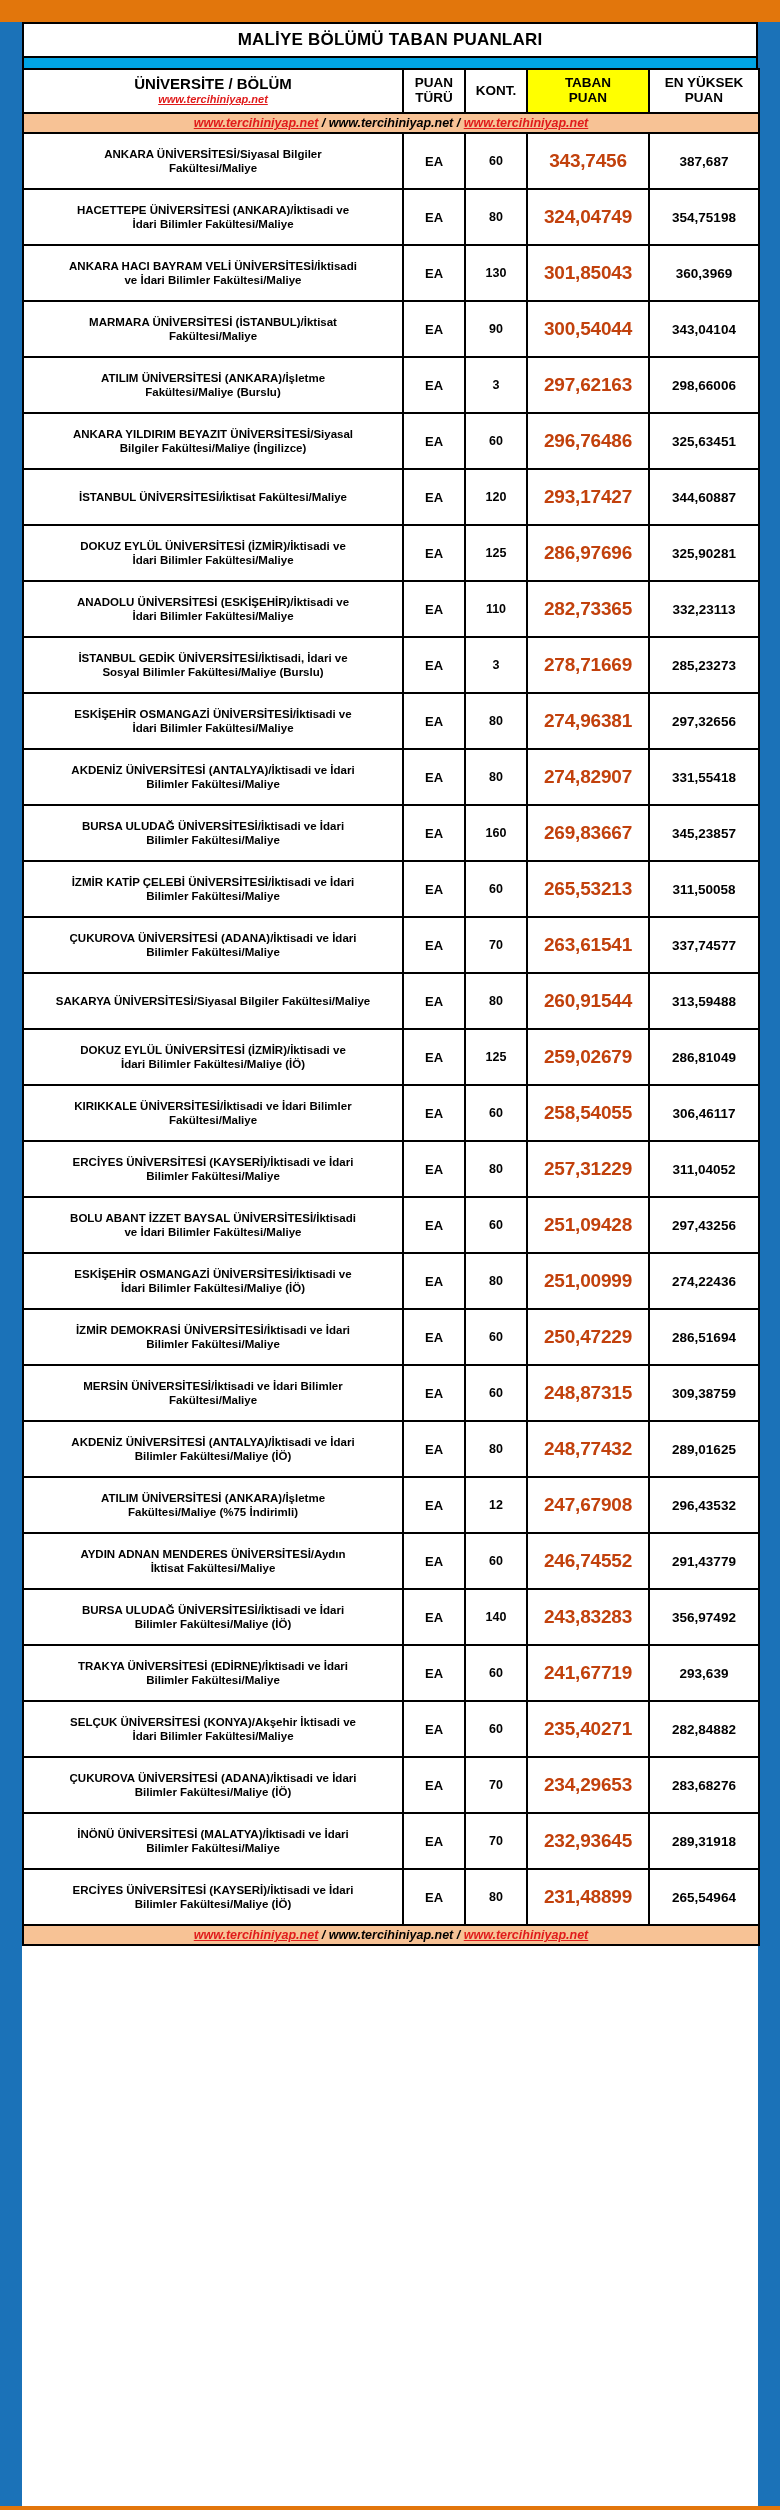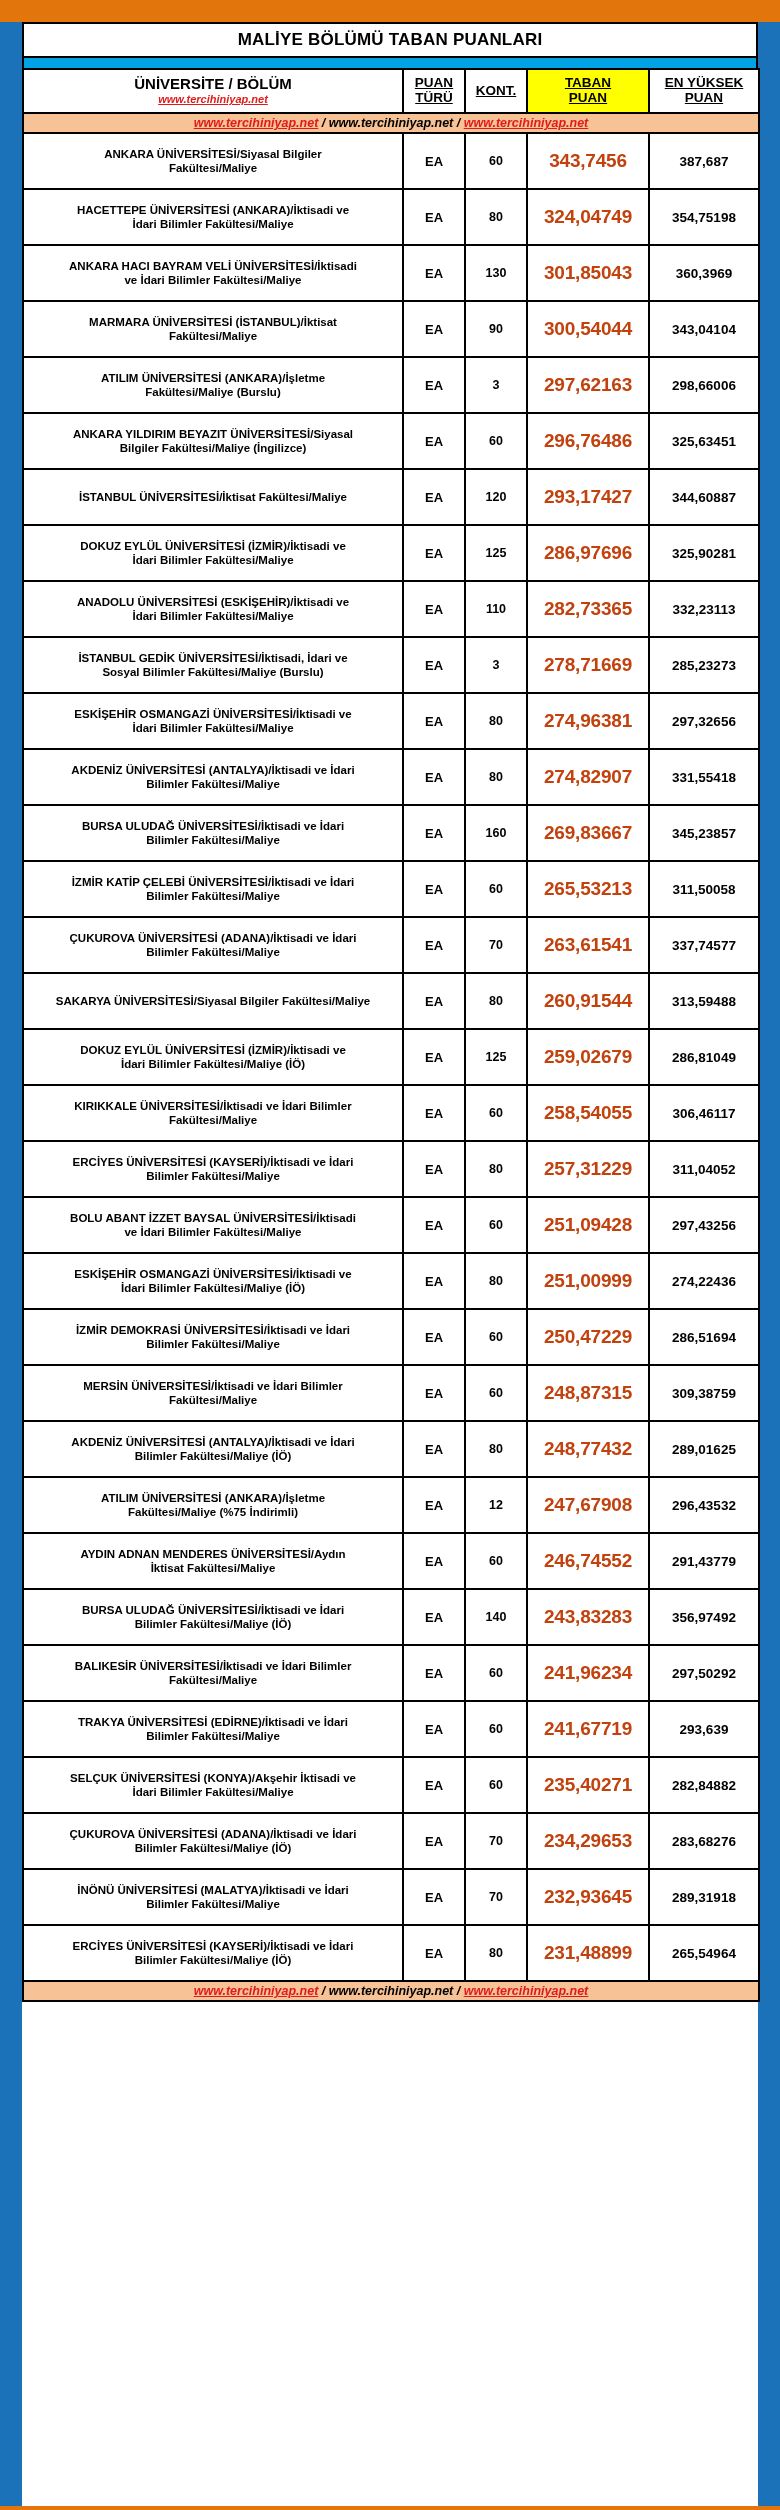--- a/index.html
+++ b/index.html
@@ -123,21 +123,21 @@
     font-size: 11px;
     font-weight: bold;
     font-style: italic;
     color: #E01B1B;
     text-decoration: underline;
     margin-top: 2px;
   }
   th.h-taban {
     background: #FFFF00;
   }
-  th.h-cell .hl { display: block; text-decoration: underline; }
+  th.h-cell .hl { display: block; }
 
   
   td.url-banner {
     background: #F7C295;
     height: 20px;
     text-align: center;
     font-size: 12.5px;
     font-weight: bold;
     font-style: italic;
     color: #000;
@@ -505,30 +505,20 @@
               <div>BURSA ULUDAĞ ÜNİVERSİTESİ/İktisadi ve İdari</div>
               <div>Bilimler Fakültesi/Maliye (İÖ)</div>
             </td>
             <td class="d-type">EA</td>
             <td class="d-kont">140</td>
             <td class="d-taban">243,83283</td>
             <td class="d-max">356,97492</td>
           </tr>
           <tr class="data-row">
             <td class="d-name">
-              <div>BALIKESİR ÜNİVERSİTESİ/İktisadi ve İdari Bilimler</div>
-              <div>Fakültesi/Maliye</div>
-            </td>
-            <td class="d-type">EA</td>
-            <td class="d-kont">60</td>
-            <td class="d-taban">241,96234</td>
-            <td class="d-max">297,50292</td>
-          </tr>
-          <tr class="data-row">
-            <td class="d-name">
               <div>TRAKYA ÜNİVERSİTESİ (EDİRNE)/İktisadi ve İdari</div>
               <div>Bilimler Fakültesi/Maliye</div>
             </td>
             <td class="d-type">EA</td>
             <td class="d-kont">60</td>
             <td class="d-taban">241,67719</td>
             <td class="d-max">293,639</td>
           </tr>
           <tr class="data-row">
             <td class="d-name">

